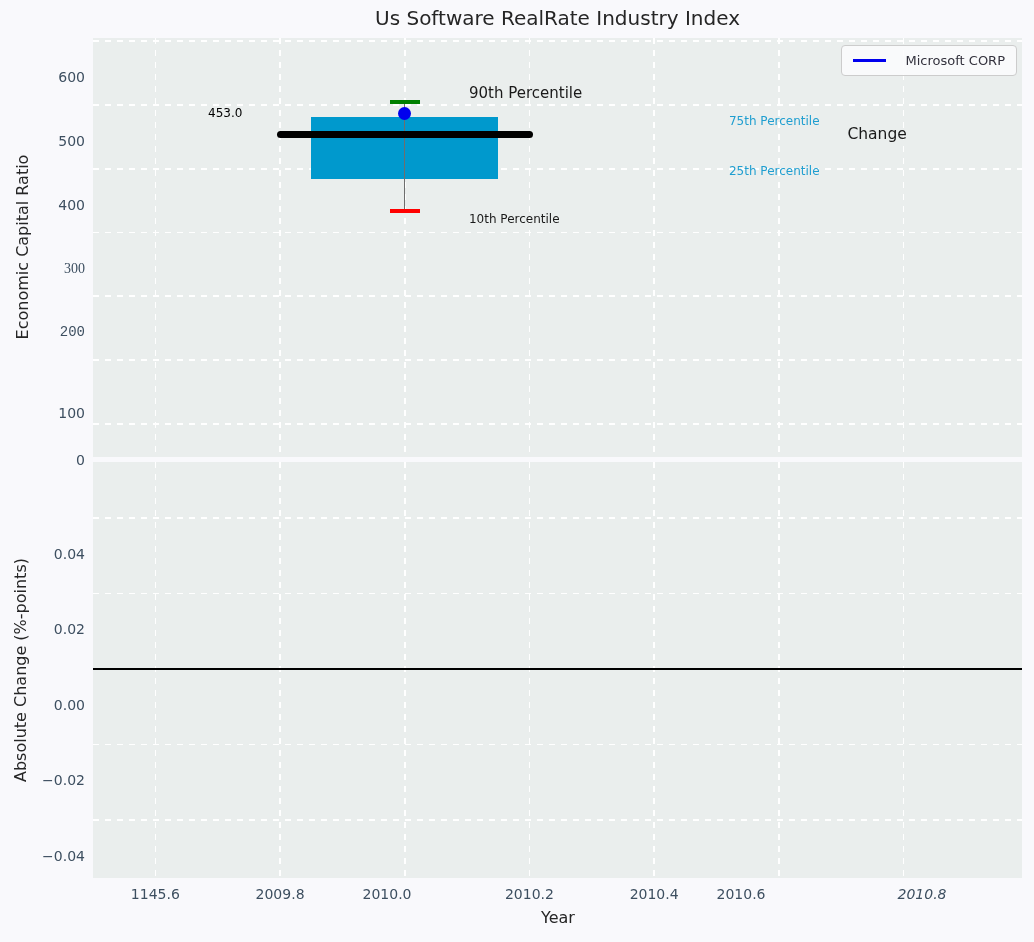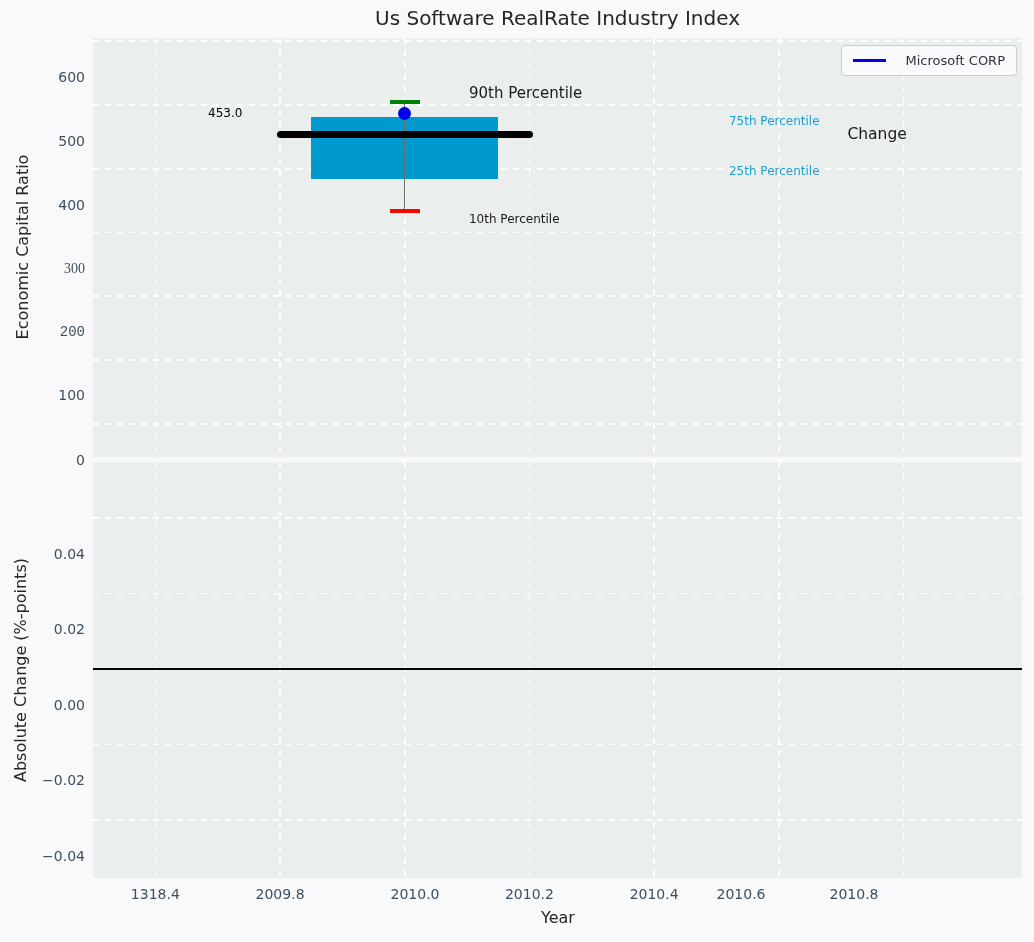--- a/index.html
+++ b/index.html
@@ -106,26 +106,26 @@
 
 <div class="axis-label ylabel" style="left:20px; top:670px;">Absolute Change (%-points)</div>
 
 <div class="axis-label xlabel" style="left:558px; top:908px;">Year</div>
 
 <div class="tick ytick" style="top: 41.1887px;">600</div>
 <div class="tick ytick" style="top: 104.963px;">500</div>
 <div class="tick ytick" style="top: 168.738px;">400</div>
 <div class="tick ytick" style="top: 232.513px; font-family: Liberation Serif, serif;">300</div>
 <div class="tick ytick" style="top: 296.288px; font-family: Liberation Mono, monospace;">200</div>
-<div class="tick ytick" style="top: 359px;">100</div>
+<div class="tick ytick" style="top: 377px;">100</div>
 <div class="tick ytick" style="top: 423.837px;">0</div>
 <div class="tick ytick" style="top: 517.869px;">0.04</div>
 <div class="tick ytick" style="top: 593.368px;">0.02</div>
 <div class="tick ytick" style="top: 668.868px;">0.00</div>
 <div class="tick ytick" style="top: 744.367px; text-align: center;">−0.02</div>
 <div class="tick ytick" style="top: 819.866px;">−0.04</div>
-<div class="tick xtick" style="left: 155.349px;">1318.4</div>
+<div class="tick xtick" style="left: 155.349px;">1145.6</div>
 <div class="tick xtick" style="left: 280.047px;">2009.8</div>
-<div class="tick xtick" style="left: 415px;">2010.0</div>
+<div class="tick xtick" style="left: 387px;">2010.0</div>
 <div class="tick xtick" style="left: 529.443px;">2010.2</div>
 <div class="tick xtick" style="left: 654.141px;">2010.4</div>
 <div class="tick xtick" style="left: 741px;">2010.6</div>
-<div class="tick xtick" style="left: 854px;">2010.8</div>
+<div class="tick xtick" style="left: 922px; font-style: italic;">2010.8</div>
 
 </body></html>

